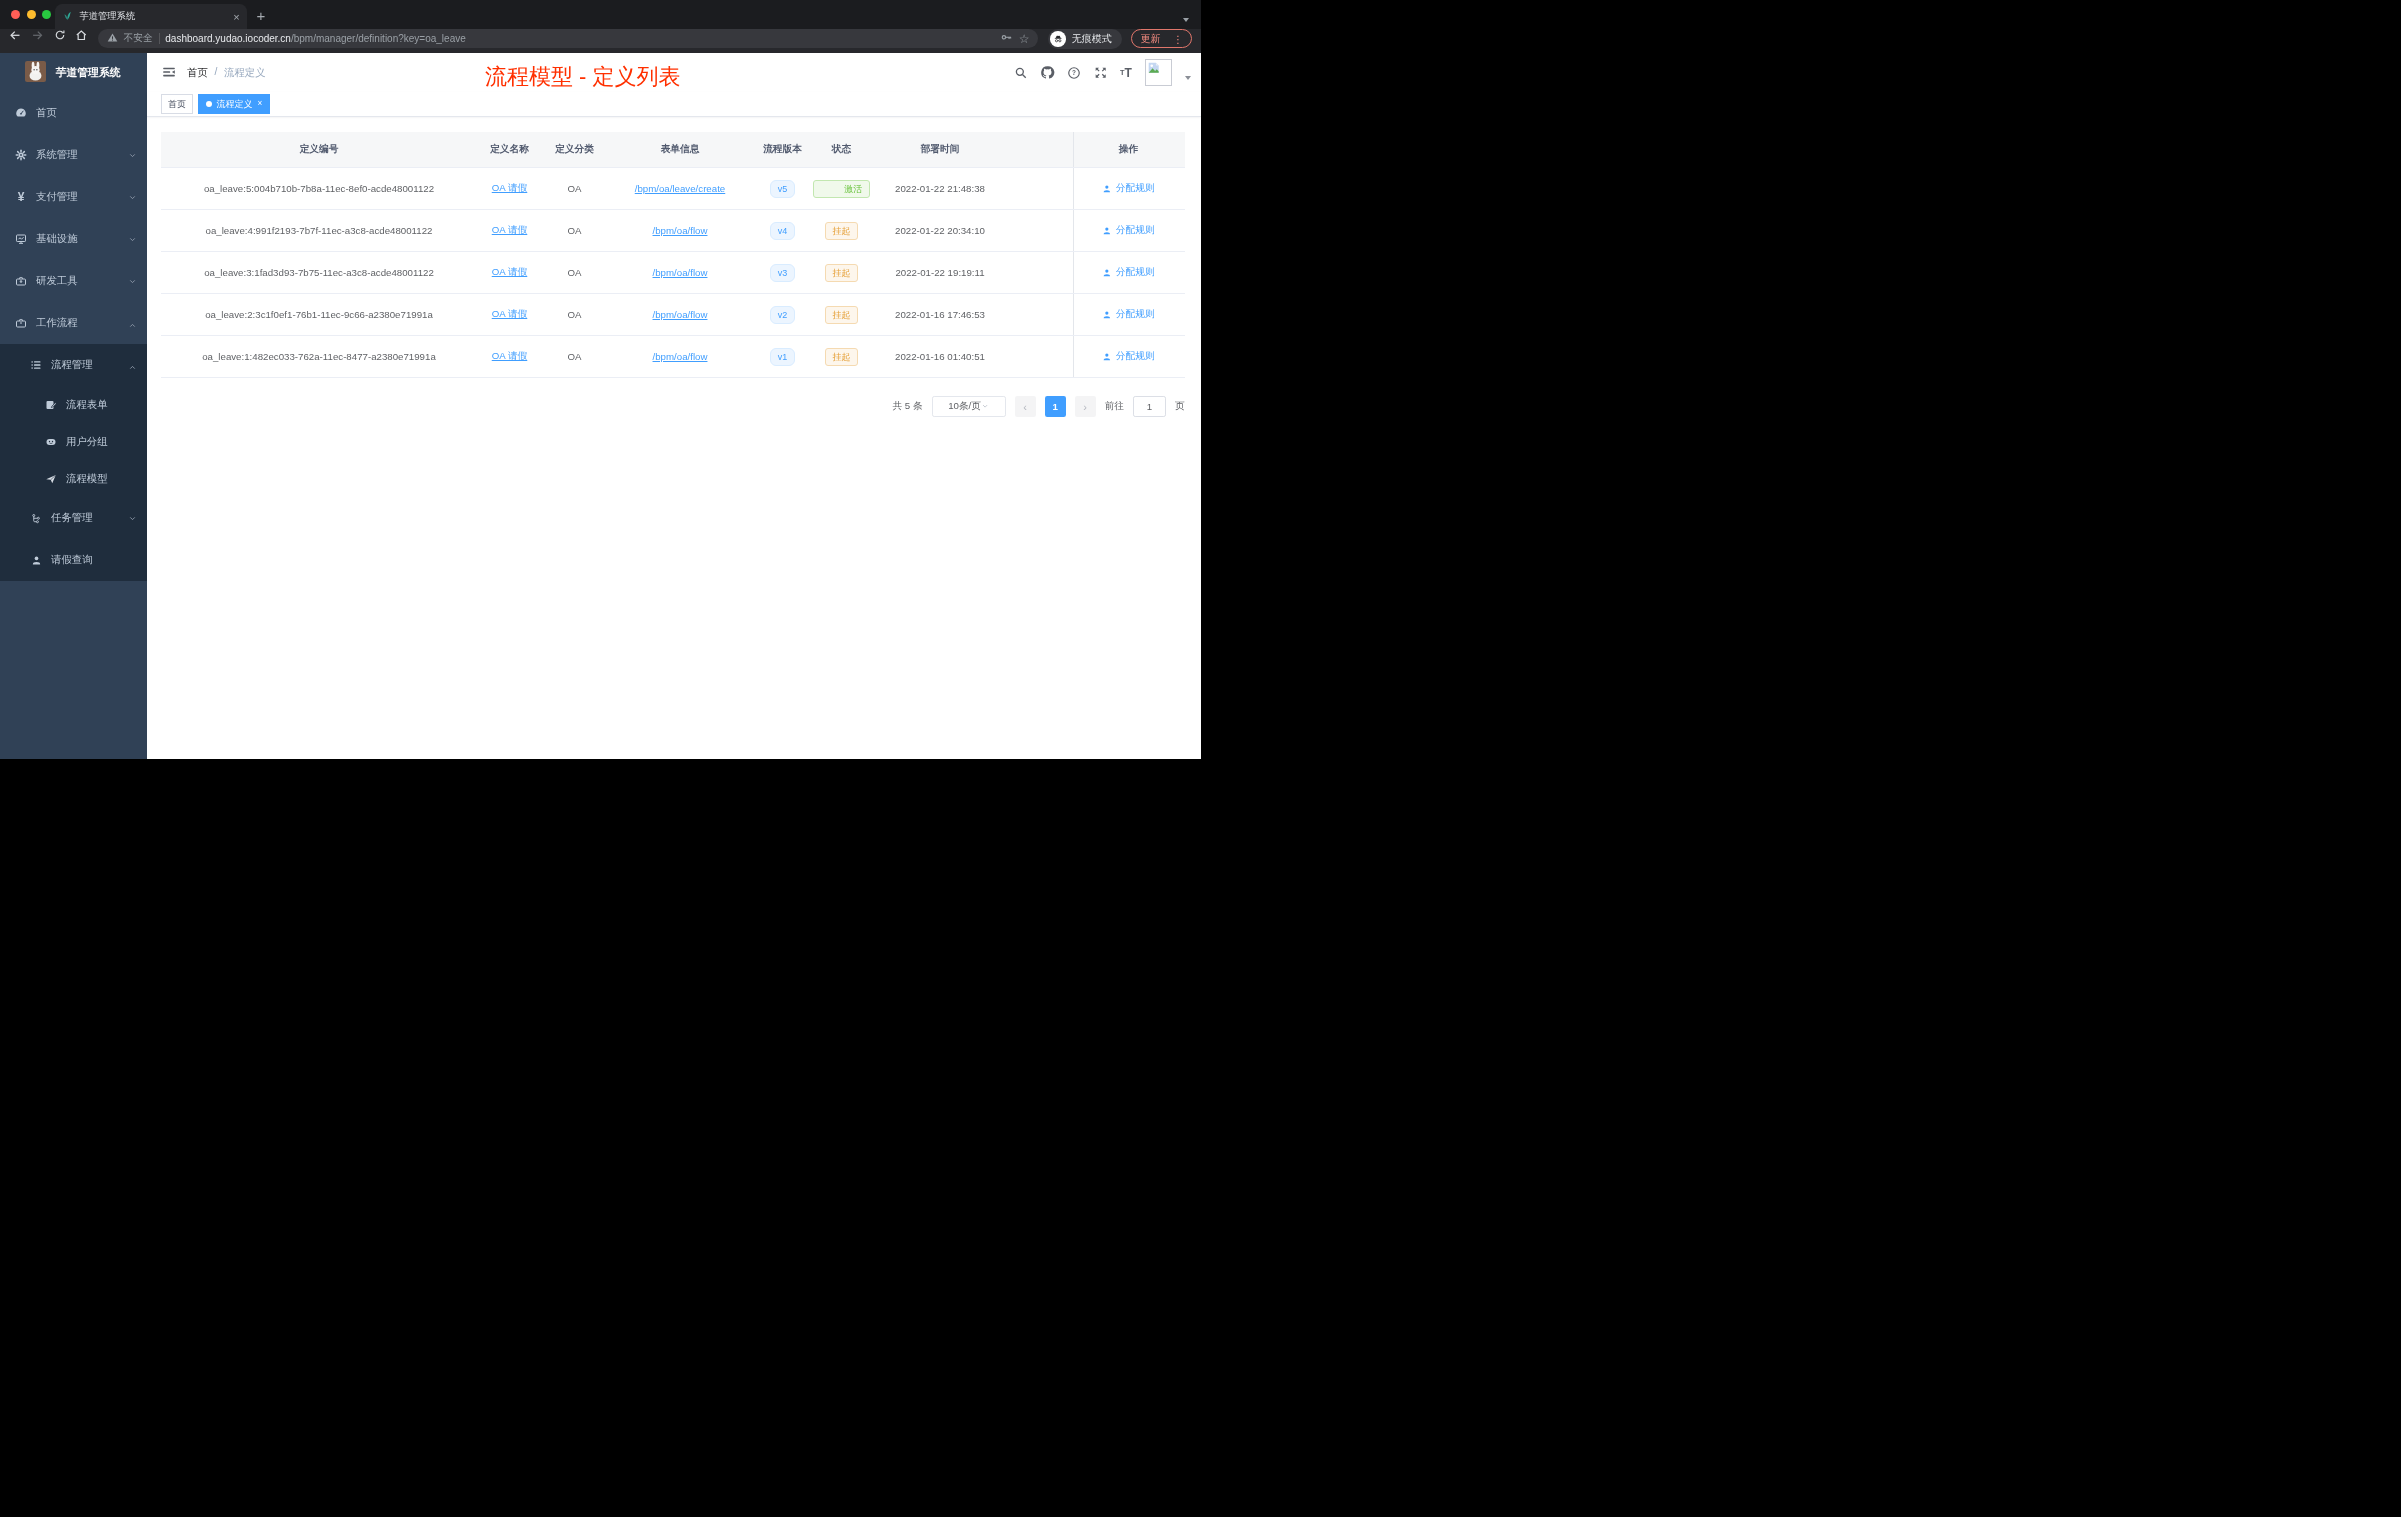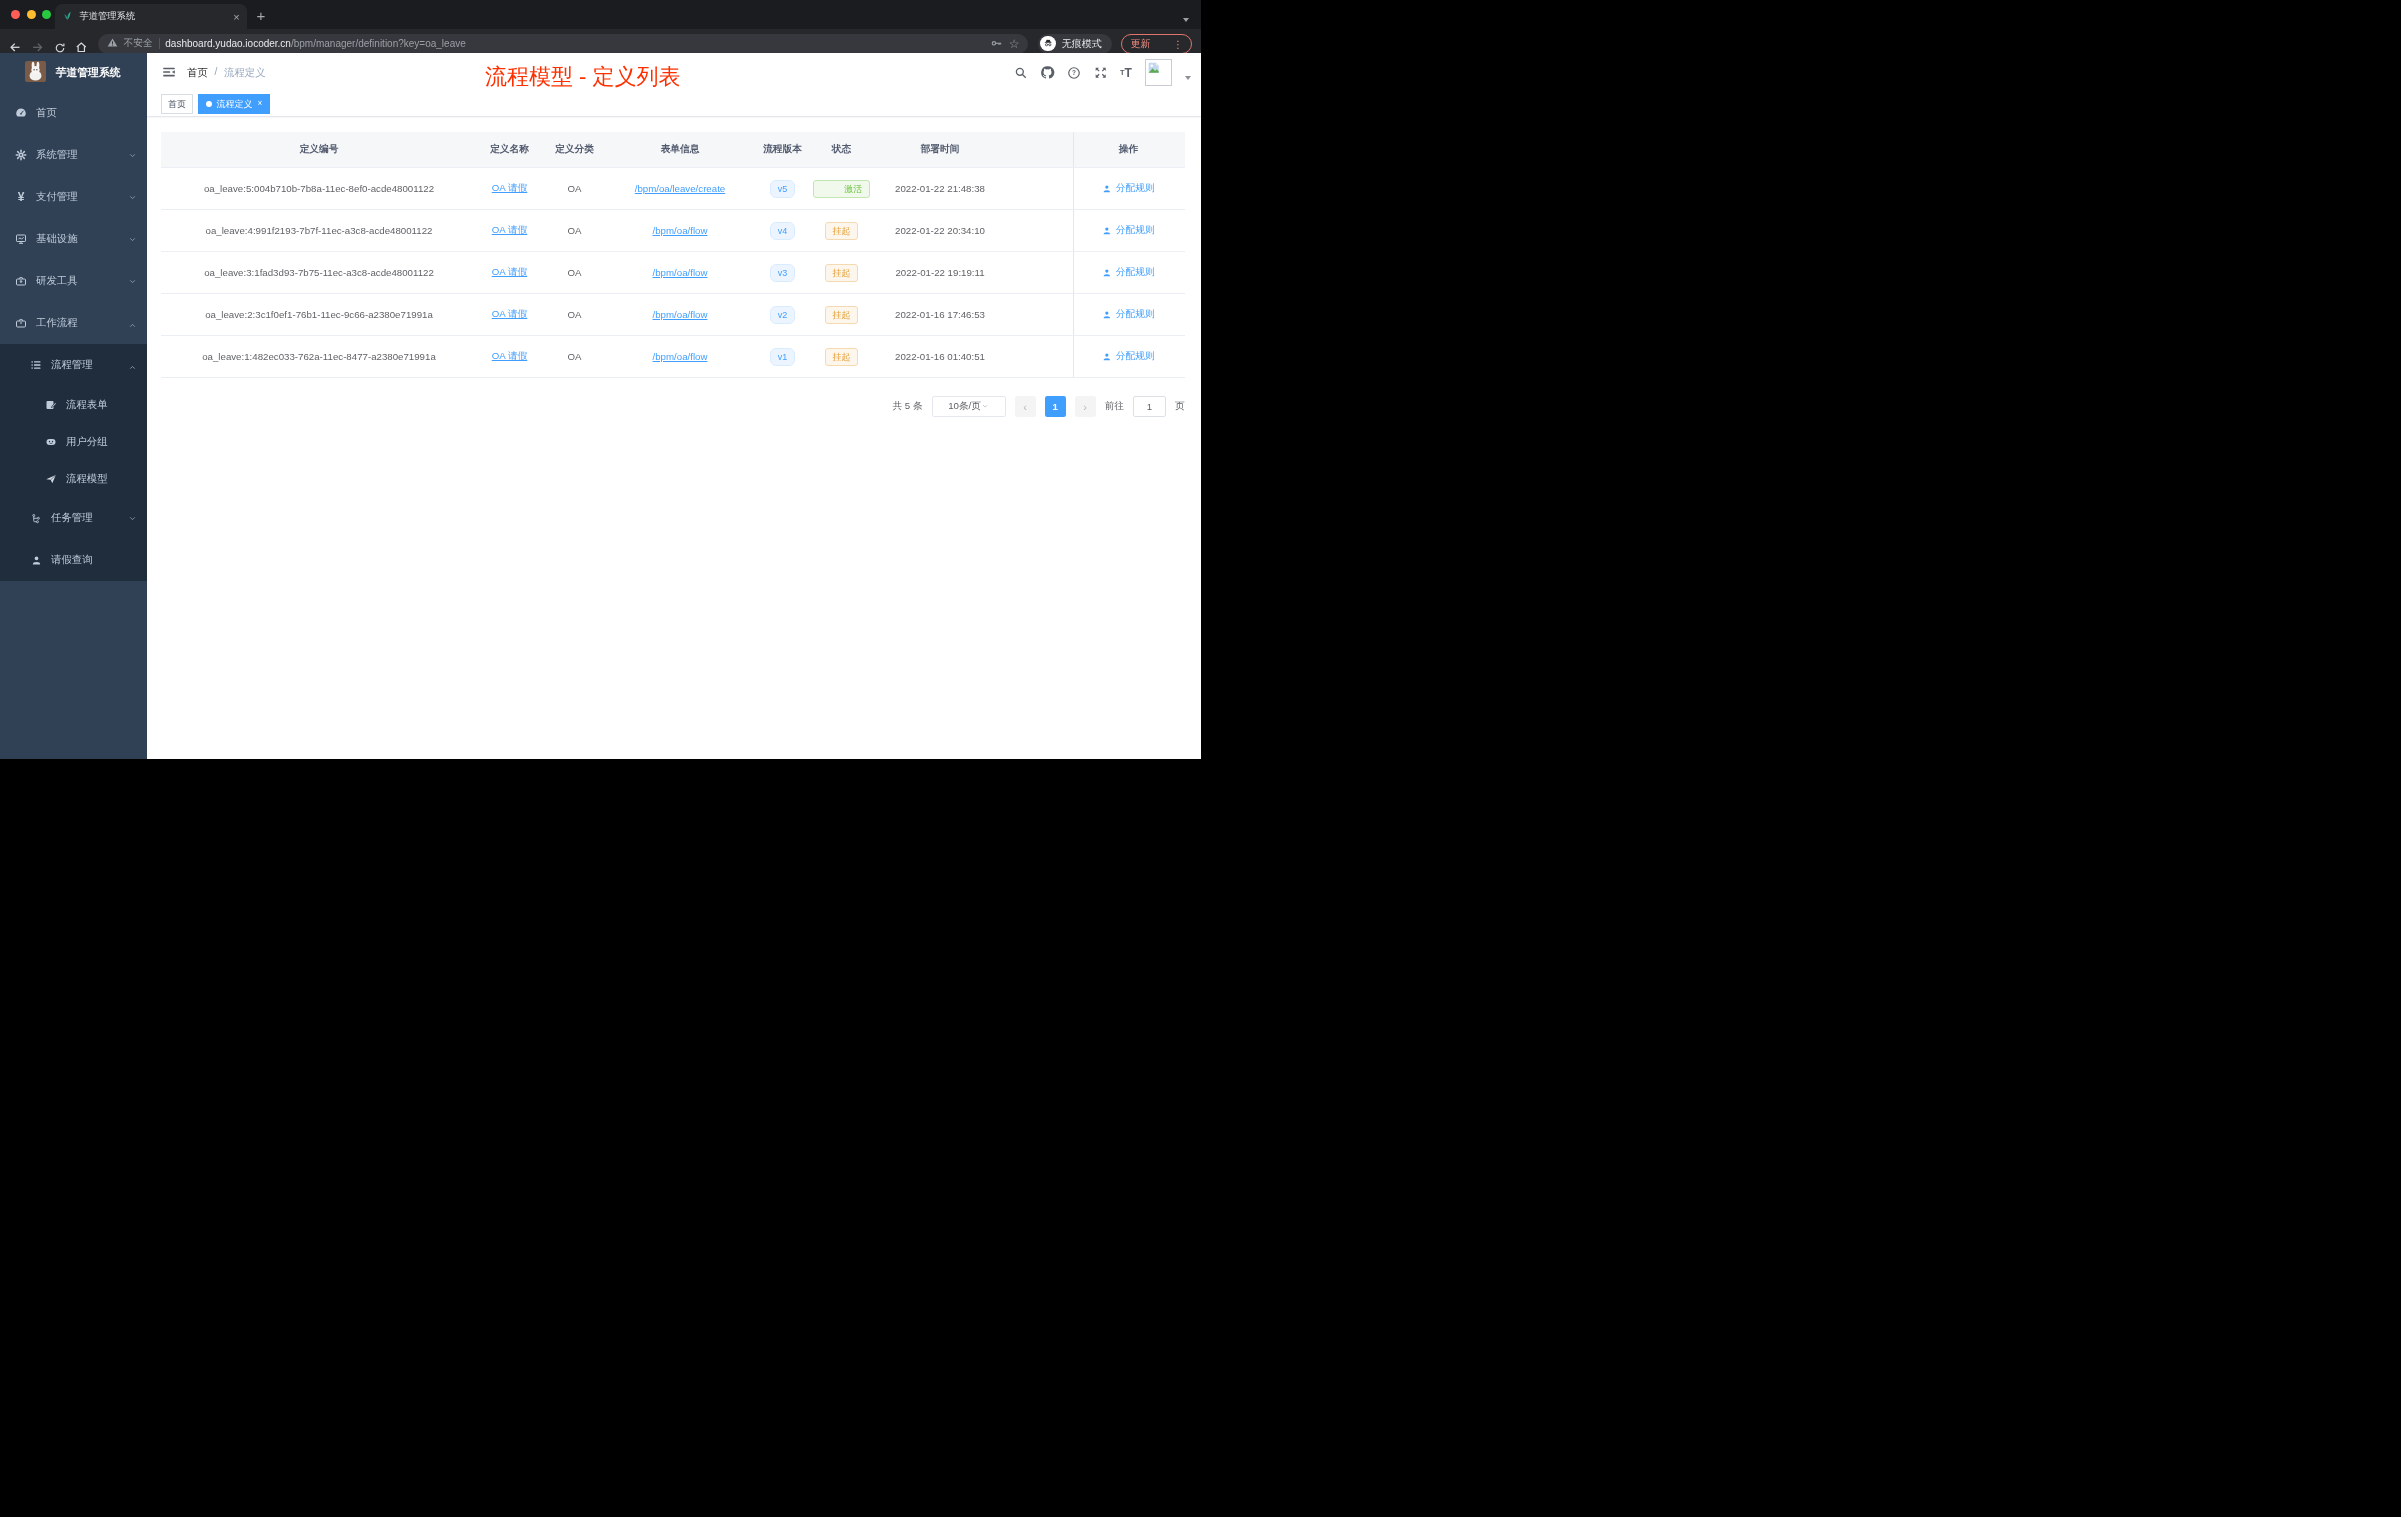--- a/index.html
+++ b/index.html
@@ -12,31 +12,31 @@
   .traffic { position:absolute; left:11px; top:10.4px; display:flex; gap:6.7px; }
   .tl { width:9px; height:9px; border-radius:50%; }
   .tl.red{background:#ff5f57}.tl.yellow{background:#febc2e}.tl.green{background:#28c840}
   .tab { position:absolute; left:55px; bottom:0; width:192px; height:25px; background:#27282c;
          border-radius:7.4px 7.4px 0 0; display:flex; align-items:center; padding:0 7.4px; gap:6px; }
   .tab-title { flex:1; color:#e4e6ea; font-size:9.3px; white-space:nowrap; overflow:hidden; }
   .tab-close { color:#a6abb1; font-size:11px; cursor:default; }
   .newtab { position:absolute; left:252px; bottom:3.7px; color:#a6abb1; font-size:15px; width:18px; height:18px; text-align:center; line-height:18px; }
   .strip-caret { position:absolute; right:12px; bottom:6.7px; width:0; height:0; border-left:3.7px solid transparent; border-right:3.7px solid transparent; border-top:4.5px solid #9aa0a6; }
 
-  .toolbar { height:24.5px; background:#27282c; display:flex; align-items:flex-end; padding:0 9px; gap:9.7px; }
+  .toolbar { height:24.5px; background:#27282c; display:flex; align-items:flex-start; padding:0 9px; gap:9.7px; }
   .nav-ico { display:flex; align-items:center; }
   .omnibox { flex:1; height:19.3px; background:#37383d; border-radius:10.4px; display:flex; align-items:center; padding:0 9px; gap:6px; font-size:9.7px; color:#9aa0a6; }
   .ob-div { width:0.7px; height:11px; background:#55565a; }
   .ob-host { color:#e8eaed; font-size:10px; }
   .ob-path { color:#9aa0a6; font-size:10px; }
   .ob-spacer { flex:1; }
   .star { color:#9aa0a6; font-size:12px; line-height:1; }
   .incog-chip { height:20px; background:#37383d; border-radius:10.4px; display:flex; align-items:center; gap:6px; padding:0 9.7px 0 2.2px; color:#e8eaed; font-size:10px; }
   .incog-circle { width:15.6px; height:15.6px; border-radius:50%; background:#fff; display:flex; align-items:center; justify-content:center; }
-  .update-pill { height:19.3px; border:1.1px solid #e0766b; border-radius:10.4px; color:#f08a7f; display:flex; align-items:center; gap:22px; padding:0 8.2px; font-size:10px; }
+  .update-pill { height:19.3px; border:1.1px solid #e0766b; border-radius:10.4px; color:#f08a7f; display:flex; align-items:center; gap:12px; padding:0 8.2px; font-size:10px; }
   .dots { font-size:10.4px; letter-spacing:0; }
 
   
   .app { position:absolute; top:53px; left:0; right:0; bottom:0; display:flex; }
   .sidebar { width:147px; background:#304156; color:#bfcbd9; flex-shrink:0; }
   .logo-row { height:39px; display:flex; align-items:center; padding-left:25px; }
   .logo-title { margin-left:9.7px; color:#fff; font-weight:bold; font-size:10.8px; }
   .menu-item { position:relative; height:42px; display:flex; align-items:center; padding-left:15px; font-size:10.4px; cursor:pointer; }
   .menu-item .mi-ico { width:12px; display:flex; justify-content:center; color:#bfcbd9; }
   .menu-item .mi-label { margin-left:9px; }

